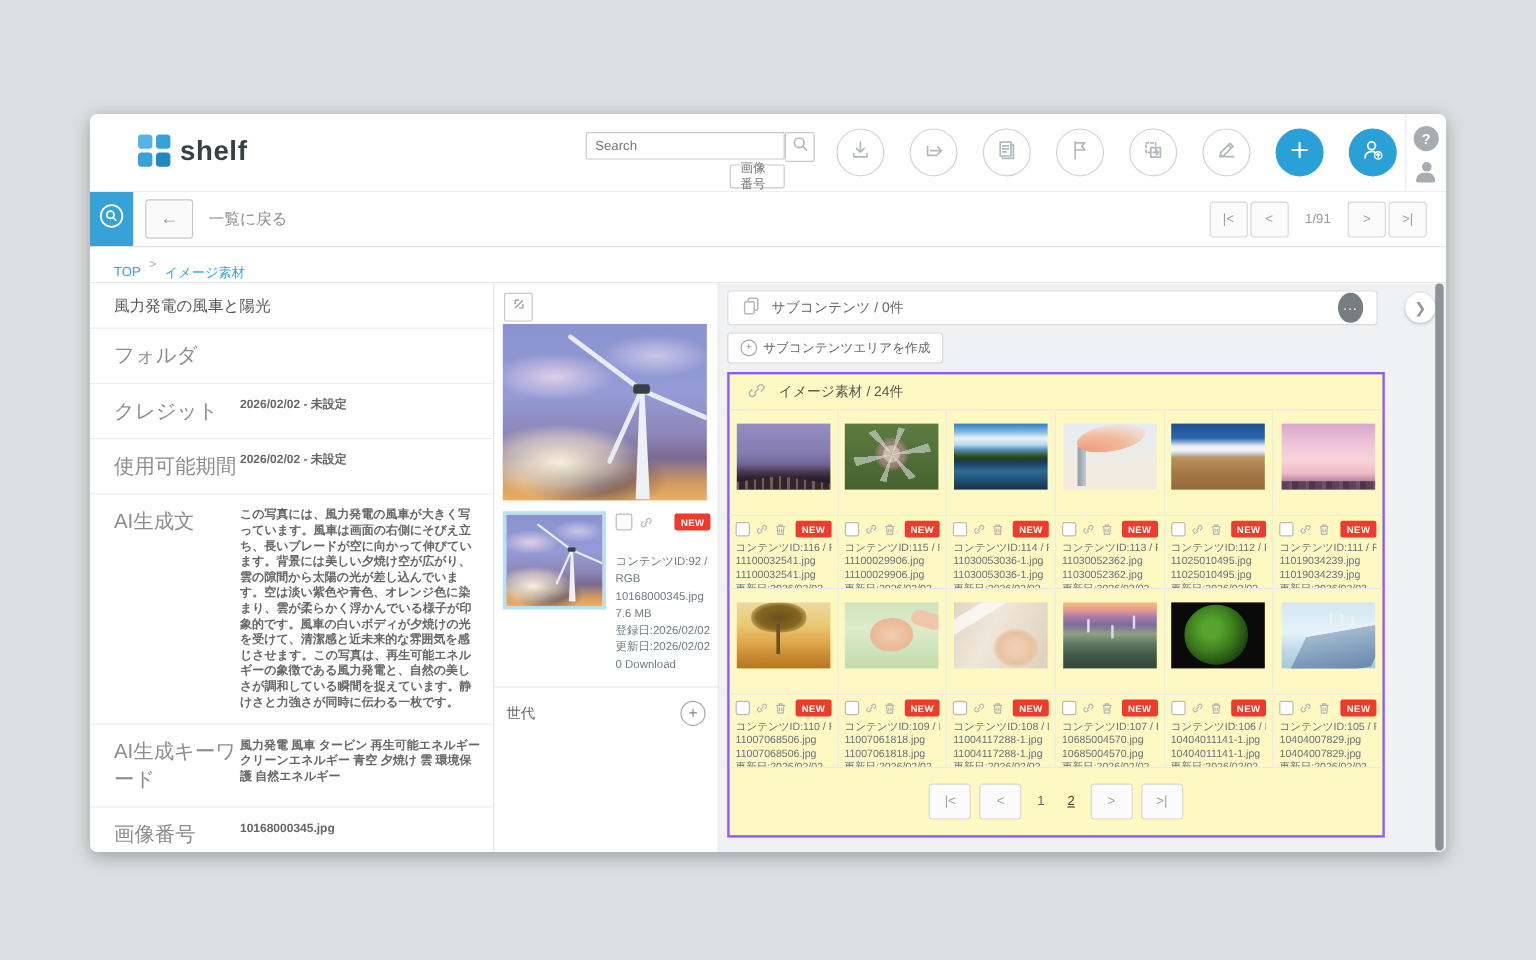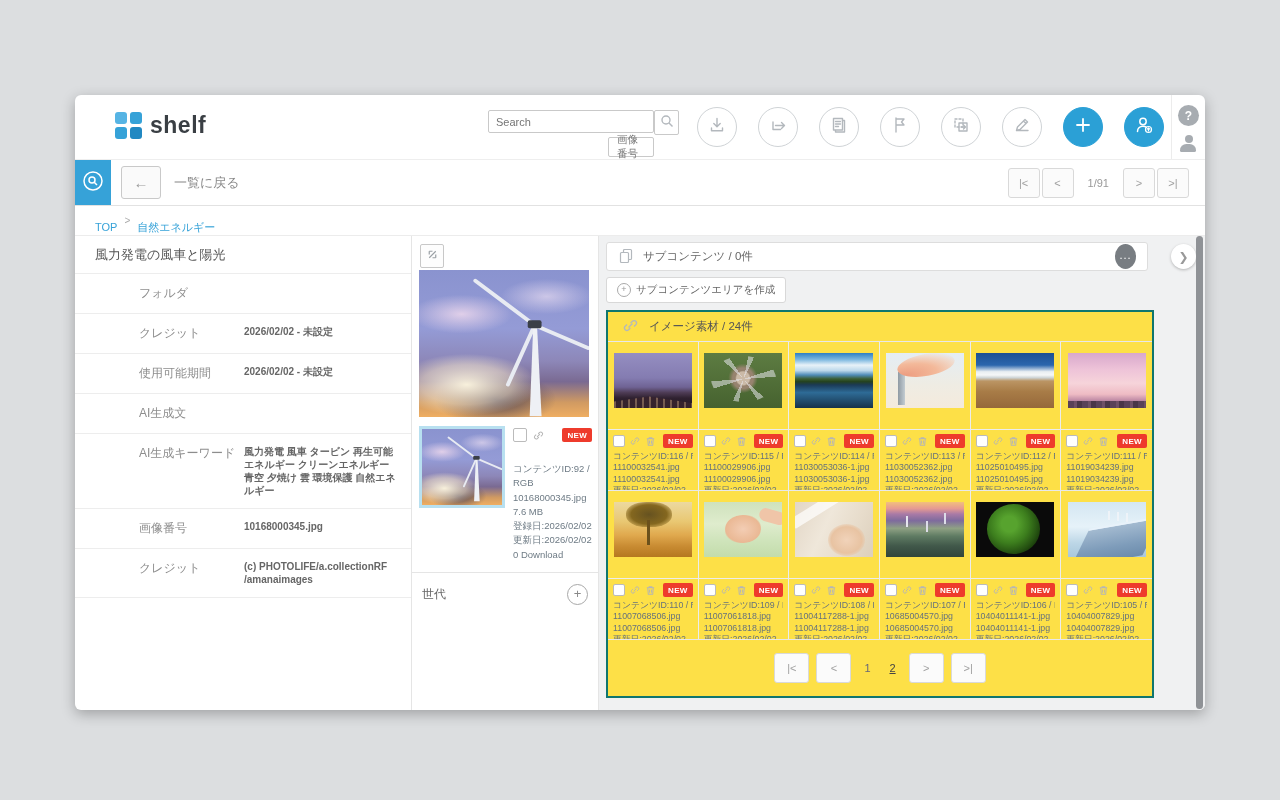--- a/index.html
+++ b/index.html
@@ -40,21 +40,21 @@
 
   
   .crumbs{height:29px;display:flex;align-items:center;padding-left:20px;gap:7px;border-bottom:1px solid #ececec;font-size:11px;}
   .crumb{color:#36a2d8;margin-top:13px;} .csep{color:#aaa;font-size:10px;}
 
   
   .main{display:flex;height:475px;overflow:hidden;}
   .left{width:336px;border-right:1px solid #e5e5e5;overflow:hidden;flex:none;}
   .title-row{padding:10px 14px 9px 20px;font-size:13px;color:#555;border-bottom:1px solid #ededed;}
   .frow{display:flex;padding:11px 10px 11px 20px;border-bottom:1px solid #ededed;}
-  .frow .lbl{width:105px;flex:none;font-size:12px;color:#8d8d8d;margin-left:44px;}
+  .frow .lbl{width:105px;flex:none;font-size:17px;color:#8d8d8d;}
   .frow .val{flex:1;font-size:10px;color:#666;line-height:1.3;white-space:pre-line;font-weight:bold;}
   .frow.big .val{font-size:10px;line-height:1.3;}
 
   .center{width:186px;border-right:1px solid #e5e5e5;flex:none;}
   .expand-btn{margin:8px 0 2px 8px;width:22px;height:22px;border:1px solid #c8c8c8;border-radius:2px;background:#fdfdfd;display:flex;align-items:center;justify-content:center;}
   .expand-btn svg{stroke:#9aa0a5;fill:none;stroke-width:1.3;}
   .turbine-bg{position:relative;overflow:hidden;background:
     radial-gradient(ellipse 60% 30% at 28% 78%, rgba(255,248,225,.95), rgba(255,240,210,.5) 45%, transparent 70%),
     radial-gradient(ellipse 55% 28% at 45% 88%, rgba(45,45,80,.8), transparent 65%),
     radial-gradient(ellipse 50% 22% at 25% 30%, rgba(250,225,240,.75), transparent 60%),
@@ -74,21 +74,21 @@
   .plus-circ{margin-left:auto;width:19px;height:19px;border:1px solid #a8a8a8;border-radius:50%;color:#888;font-size:13px;line-height:17px;text-align:center;background:#fff;}
 
   .right{flex:1;background:#f0f1f2;position:relative;}
   .sub-bar{position:absolute;left:7px;top:6px;width:518px;height:27px;background:#fff;border:1px solid #ddd;border-radius:3px;display:flex;align-items:center;gap:9px;padding:0 11px;font-size:11.5px;color:#666;}
   .pages-ic svg{stroke:#b3b8bd;fill:#fff;stroke-width:1.2;}
   .more-btn{margin-left:auto;width:21px;height:21px;border-radius:50%;background:#787d82;color:#fff;font-size:11px;letter-spacing:1px;display:flex;align-items:center;justify-content:center;padding-bottom:4px;}
   .panel-toggle{position:absolute;right:9px;top:8px;width:25px;height:25px;border-radius:50%;background:#fff;box-shadow:0 1px 3px rgba(0,0,0,.25);color:#999;font-size:12px;display:flex;align-items:center;justify-content:center;}
   .vscroll{position:absolute;right:2px;top:0;width:7px;height:473px;background:#8f9296;border-radius:4px;}
   .create-btn{position:absolute;left:7px;top:41px;height:24px;background:#fff;border:1px solid #d8d8d8;border-radius:3px;display:inline-flex;align-items:center;gap:5px;padding:0 10px;font-size:10.5px;color:#666;}
   .pcirc{width:12px;height:12px;border:1px solid #aaa;border-radius:50%;color:#999;font-size:9px;line-height:10px;text-align:center;}
-  .orange-box{position:absolute;left:7px;top:74px;width:544px;height:384px;border:2px solid #0f766e;background:#fde047;}
+  .orange-box{position:absolute;left:7px;top:74px;width:544px;height:384px;border:2px solid #8b5cf6;background:#fef9c3;}
   .rel-hdr{height:29px;display:flex;align-items:center;gap:10px;padding:0 14px;border-bottom:1px solid #e8e8e8;font-size:11.5px;color:#555;}
   .chain-lg svg{stroke:#b3b8bd;fill:none;stroke-width:1.3;}
   .grow{display:flex;border-bottom:1px solid #e8e8e8;}
   .gcell{width:16.6667%;border-right:1px solid #ececec;box-sizing:border-box;}
   .gcell:last-child{border-right:none;}
   .thumb-wrap{height:88px;border-bottom:1px solid #ececec;display:flex;justify-content:center;padding-top:11px;box-sizing:border-box;}
   .ginfo{height:60px;padding:4px 5px 0;box-sizing:border-box;overflow:hidden;}
   .gicons{display:flex;align-items:center;gap:4px;}
   .gicons .cb{width:10px;height:10px;}
   .ic-chain svg,.ic-trash svg{stroke:#b5b5b5;fill:none;stroke-width:1.1;display:block;}
@@ -229,41 +229,42 @@
       <div class="pbtn">&lt;</div>
       <span class="pcount">1/91</span>
       <div class="pbtn">&gt;</div>
       <div class="pbtn">&gt;|</div>
     </div>
   </div>
 
   <div class="crumbs">
     <span class="crumb">TOP</span>
     <span class="csep">&gt;</span>
-    <span class="crumb">自然エネルギー</span>
+    <span class="crumb">イメージ素材</span>
   </div>
 
   <div class="main">
 
     <div class="left">
       <div class="title-row">風力発電の風車と陽光</div>
       <div class="frow">
         <span class="lbl">フォルダ</span>
         <span class="val"></span>
       </div>
       <div class="frow">
         <span class="lbl">クレジット</span>
         <span class="val">2026/02/02 - 未設定</span>
       </div>
       <div class="frow">
         <span class="lbl">使用可能期間</span>
         <span class="val">2026/02/02 - 未設定</span>
       </div>
       <div class="frow big">
         <span class="lbl">AI生成文</span>
+        <span class="val">この写真には、風力発電の風車が大きく写っています。風車は画面の右側にそびえ立ち、長いブレードが空に向かって伸びています。背景には美しい夕焼け空が広がり、雲の隙間から太陽の光が差し込んでいます。空は淡い紫色や青色、オレンジ色に染まり、雲が柔らかく浮かんでいる様子が印象的です。風車の白いボディが夕焼けの光を受けて、清潔感と近未来的な雰囲気を感じさせます。この写真は、再生可能エネルギーの象徴である風力発電と、自然の美しさが調和している瞬間を捉えています。静けさと力強さが同時に伝わる一枚です。</span>
       </div>
       <div class="frow">
         <span class="lbl">AI生成キーワード</span>
         <span class="val">風力発電 風車 タービン 再生可能エネルギー クリーンエネルギー 青空 夕焼け 雲 環境保護 自然エネルギー</span>
       </div>
       <div class="frow">
         <span class="lbl">画像番号</span>
         <span class="val">10168000345.jpg</span>
       </div>
       <div class="frow">

